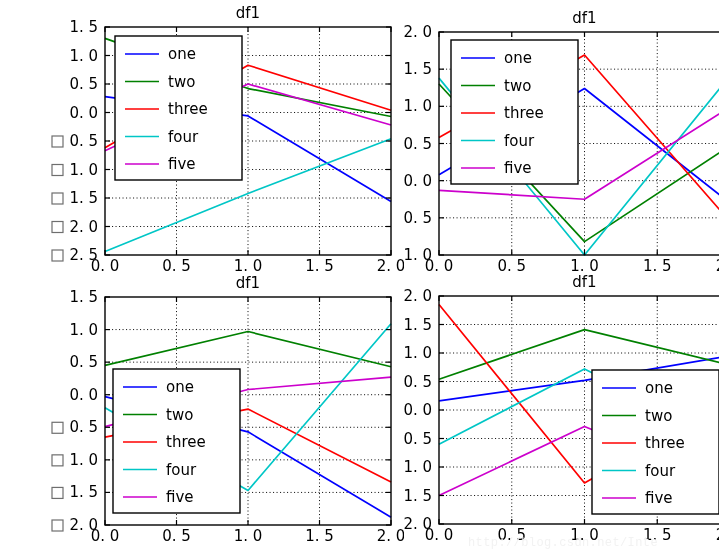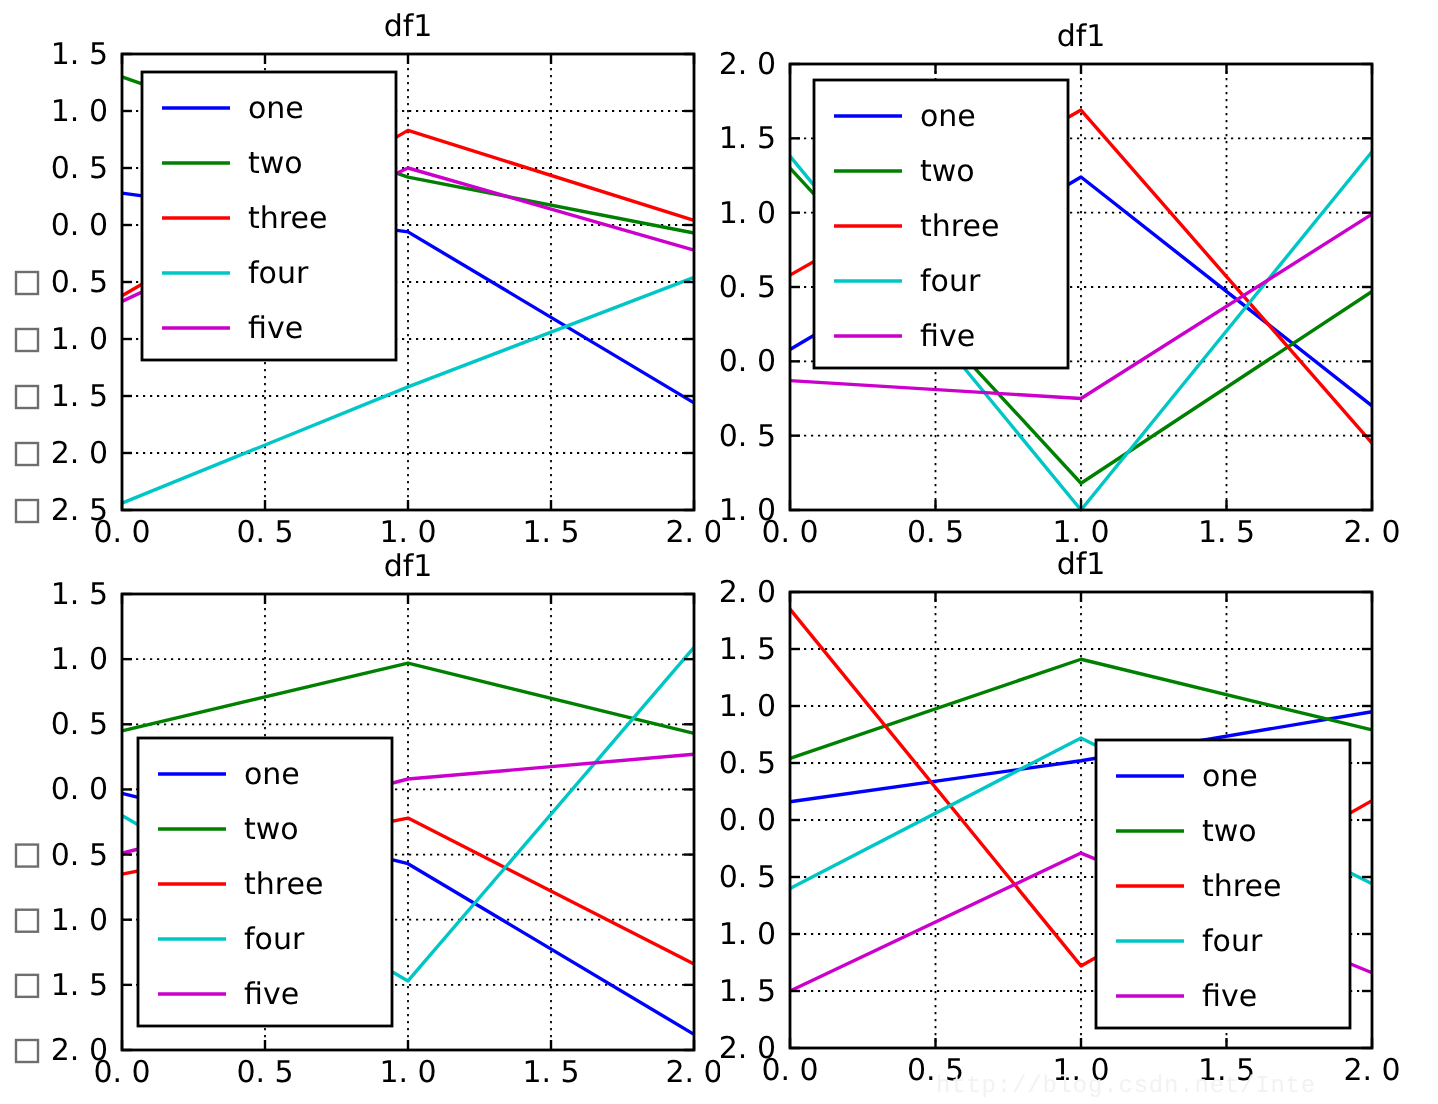--- a/index.html
+++ b/index.html
@@ -15,20 +15,21 @@
     position: relative;
   }
   #figure {
     position: relative;
     width: 719px;
     height: 552px;
     background: #ffffff;
   }
   .subplot {
     position: absolute;
+    padding-left: 44px;
   }
   .watermark {
     position: absolute;
     left: 468px;
     top: 536px;
     font-family: Liberation Mono, monospace;
     font-size: 12px;
     color: #f2f2f2;
     letter-spacing: 0.4px;
     white-space: nowrap;

